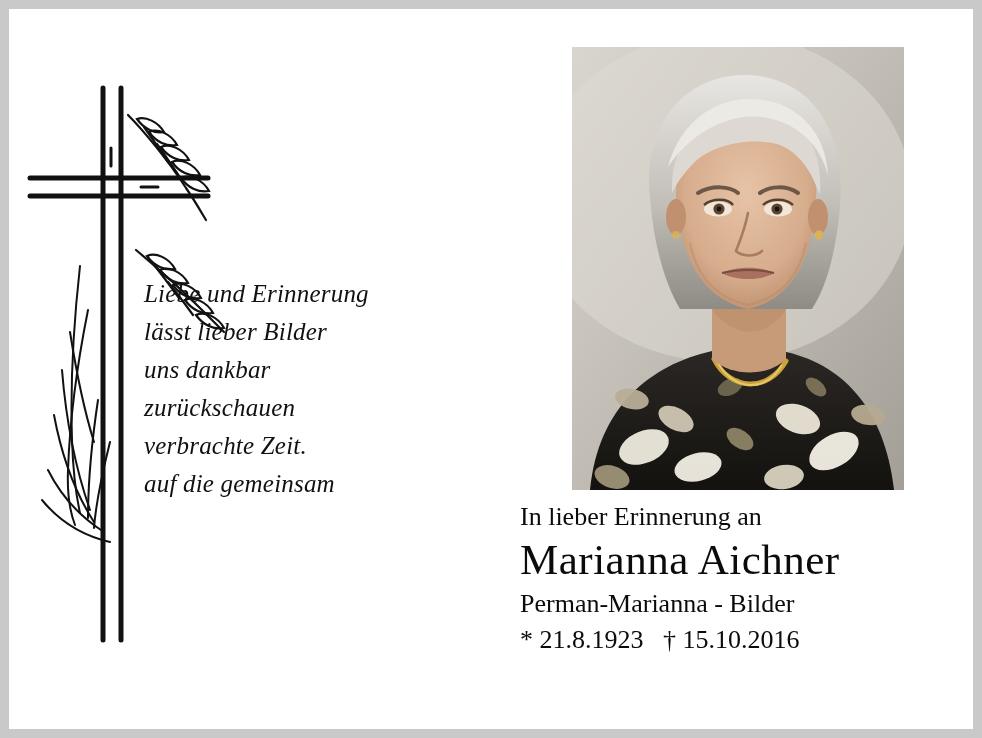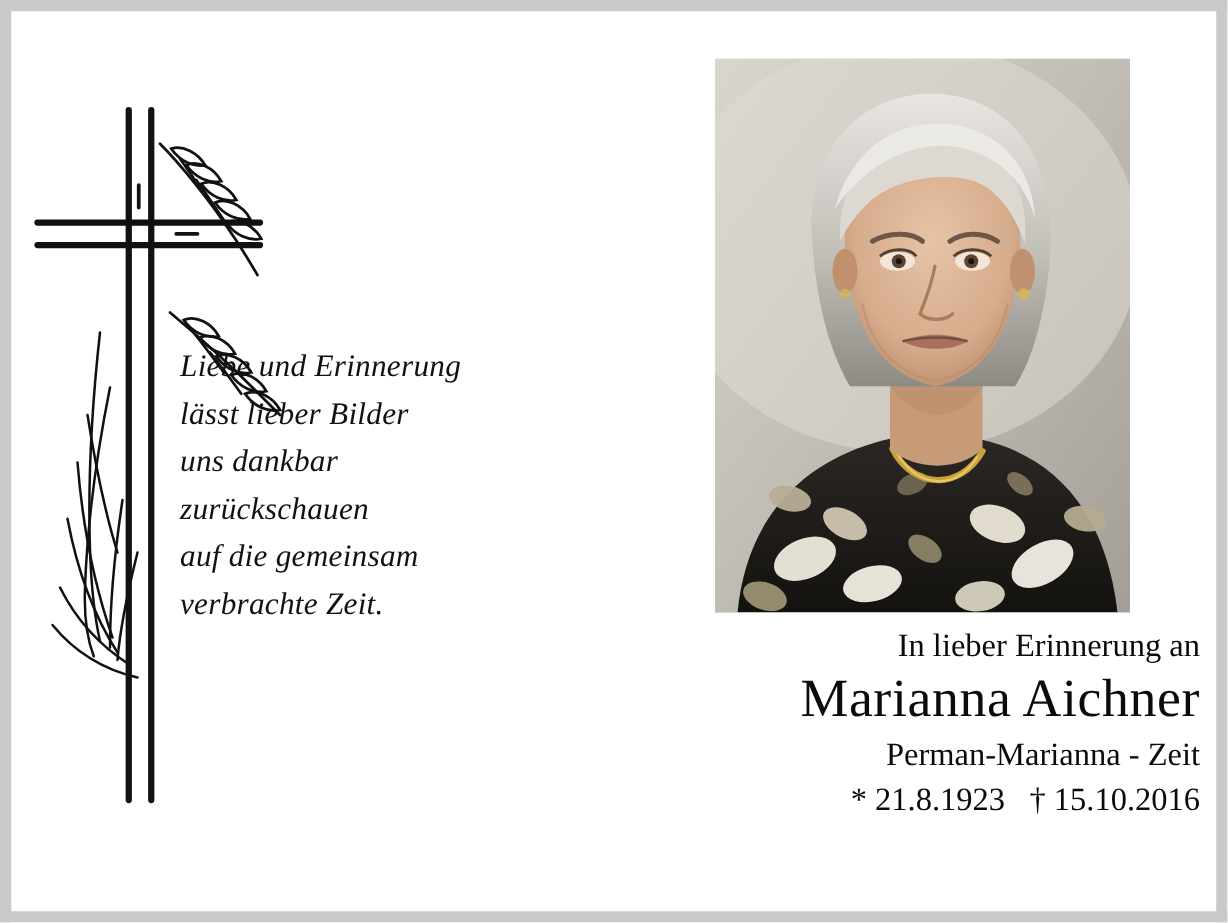--- a/index.html
+++ b/index.html
@@ -64,21 +64,21 @@
     background: #b9b5ae;
   }
   #portrait svg { display: block; }
 
   
   #memorial {
     position: absolute;
     left: 520px;
     top: 500px;
     width: 440px;
-    text-align: right;
+    text-align: left;
     color: #0b0b0b;
   }
   #mem-intro {
     font-size: 26px;
     line-height: 34px;
   }
   #mem-name {
     font-size: 43px;
     line-height: 52px;
     letter-spacing: 0.5px;
@@ -156,22 +156,22 @@
         </g>
       </g>
     </svg>
   </div>
 
   <div id="verse">
     <div class="vline">Liebe und Erinnerung</div>
     <div class="vline">lässt lieber Bilder</div>
     <div class="vline">uns dankbar</div>
     <div class="vline">zurückschauen</div>
+    <div class="vline">verbrachte Zeit.</div>
     <div class="vline">auf die gemeinsam</div>
-    <div class="vline">verbrachte Zeit.</div>
   </div>
 
   <div id="portrait">
     <svg width="332" height="443" viewBox="0 0 332 443" xmlns="http://www.w3.org/2000/svg">
       <defs>
         <linearGradient id="bgGrad" x1="0" y1="0" x2="1" y2="1">
           <stop offset="0%" stop-color="#d9d6cf"></stop>
           <stop offset="45%" stop-color="#c3bfb6"></stop>
           <stop offset="100%" stop-color="#a39f96"></stop>
         </linearGradient>
@@ -246,17 +246,17 @@
       <ellipse cx="104" cy="170" rx="10" ry="18" fill="#c1906e"></ellipse>
       <ellipse cx="246" cy="170" rx="10" ry="18" fill="#c1906e"></ellipse>
       <circle cx="247" cy="188" r="4.5" fill="#d8b357"></circle>
       <circle cx="104" cy="188" r="4" fill="#d8b357" opacity="0.8"></circle>
     </svg>
   </div>
 
   <div id="memorial">
     <div id="mem-intro">In lieber Erinnerung an</div>
     <div id="mem-name">Marianna Aichner</div>
-    <div id="mem-house">Perman-Marianna - Zeit</div>
+    <div id="mem-house">Perman-Marianna - Bilder</div>
     <div id="mem-dates">* 21.8.1923   † 15.10.2016</div>
   </div>
 
 </div>
 
 </body></html>

